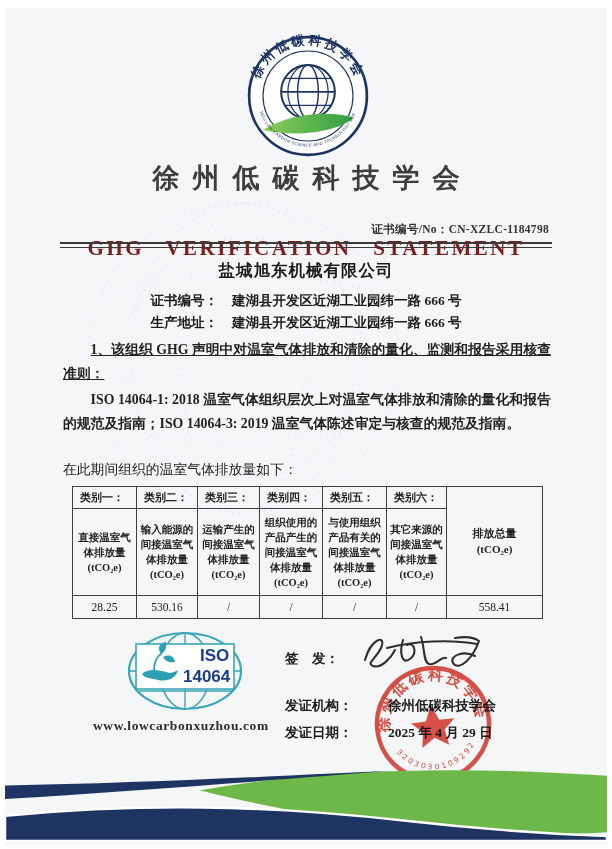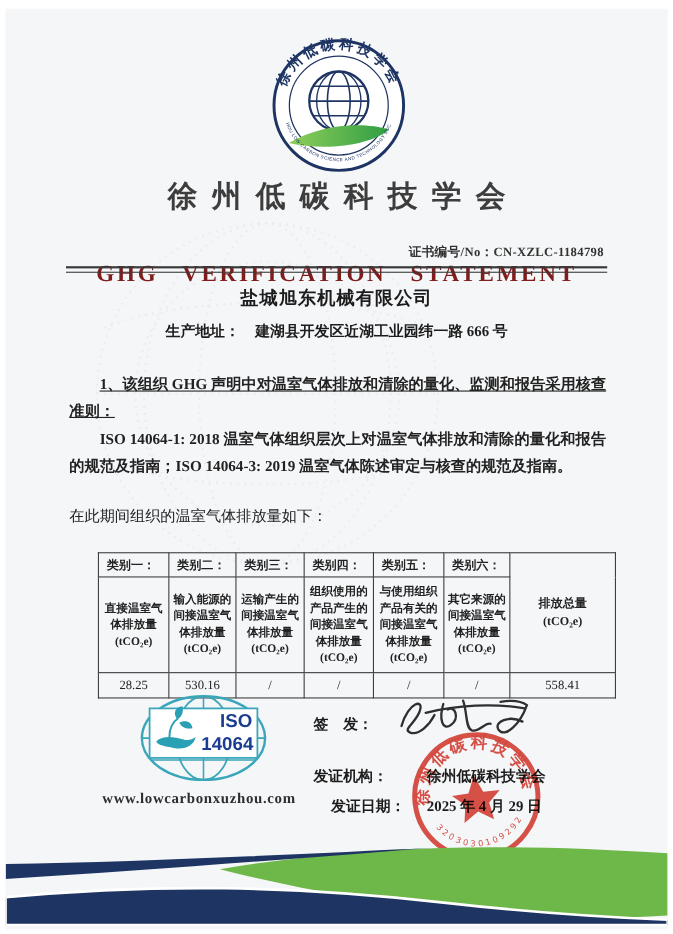--- a/index.html
+++ b/index.html
@@ -15,21 +15,21 @@
   .cert-no{position:absolute;right:58px;top:214px;font-size:11.5px;color:#333;font-weight:600;letter-spacing:.3px;}
   .rule{position:absolute;left:55px;right:55px;top:234px;height:3px;border-top:2px solid #3a3a3a;border-bottom:1.2px solid #3a3a3a;}
   .company{position:absolute;left:0;top:252px;width:602px;text-align:center;font-size:16.5px;font-weight:bold;color:#1c1c1c;letter-spacing:1px;}
   .addr{position:absolute;left:0;width:602px;text-align:center;font-size:13.5px;font-weight:bold;color:#1c1c1c;}
   .addr .lab{margin-right:14px;}
   .para{position:absolute;left:58px;width:488px;font-size:13.8px;line-height:24px;color:#222;text-align:justify;font-weight:600;}
   .indent{text-indent:2em;}
   .uline{text-decoration:underline;text-underline-offset:3px;}
   .p4{font-weight:normal;}
   
-  table.em{position:absolute;left:84px;top:478px;border-collapse:collapse;table-layout:fixed;background:transparent;margin-top:16px;}
+  table.em{position:absolute;left:67px;top:478px;border-collapse:collapse;table-layout:fixed;background:transparent;}
   table.em td{border:1px solid #3f3f3f;color:#222;vertical-align:middle;padding:0;}
   table.em .cat{font-size:11px;font-weight:bold;text-align:left;padding:3px 2px 3px 7px;height:15px;}
   table.em .desc{font-size:10.5px;text-align:center;line-height:15px;height:82px;font-weight:600;padding:2px 1px;}
   table.em .val{font-size:11.5px;text-align:center;height:22px;}
   table.em .tot{font-size:11px;text-align:center;font-weight:600;line-height:16px;}
   
   .isologo{position:absolute;left:116px;top:622px;width:140px;height:82px;}
   .website{position:absolute;left:88px;top:710px;font-size:13.5px;font-weight:bold;color:#2e2e2e;letter-spacing:.6px;}
   .flabel{position:absolute;font-size:13.5px;font-weight:bold;color:#1c1c1c;}
   .fvalue{position:absolute;font-size:13.5px;font-weight:bold;color:#1c1c1c;}
@@ -89,20 +89,23 @@
 
   <div class="title-cn">徐州低碳科技学会</div>
   <div class="title-en">GHG VERIFICATION STATEMENT</div>
   <div class="cert-no">
     <span>证书编号/No：</span><span>CN-XZLC-1184798</span>
   </div>
   <div class="rule"></div>
 
   <div class="company">盐城旭东机械有限公司</div>
   <div class="addr" style="top:284px;">
+    <span class="lab">证书编号：</span><span>建湖县开发区近湖工业园纬一路 666 号</span>
+  </div>
+  <div class="addr" style="top:306px;">
     <span class="lab">生产地址：</span><span>建湖县开发区近湖工业园纬一路 666 号</span>
   </div>
 
   <div class="para indent" style="top:330px;text-decoration:underline;">1、该组织 GHG 声明中对温室气体排放和清除的量化、监测和报告采用核查准则：</div>
   <div class="para indent" style="top:380px;">ISO 14064-1: 2018 温室气体组织层次上对温室气体排放和清除的量化和报告的规范及指南；ISO 14064-3: 2019 温室气体陈述审定与核查的规范及指南。</div>
   <div class="para p4" style="top:450px;">在此期间组织的温室气体排放量如下：</div>
 
   <table class="em" style="border:1.5px solid #3f3f3f;">
     <colgroup>
       <col style="width:64px">
@@ -184,21 +187,21 @@
       <text x="79" y="31" font-family="Liberation Sans, DejaVu Sans, sans-serif" font-size="17" font-weight="bold" fill="#1b3d91">ISO</text>
       <text x="62" y="52" font-family="Liberation Sans, DejaVu Sans, sans-serif" font-size="17" font-weight="bold" fill="#1b3d91">14064</text>
     </svg>
   </div>
 
   <div class="website">www.lowcarbonxuzhou.com</div>
 
   <div class="flabel" style="left:280px;top:642px;">签　发：</div>
   <div class="flabel" style="left:280px;top:689px;">发证机构：</div>
   <div class="fvalue" style="left:383px;top:689px;">徐州低碳科技学会</div>
-  <div class="flabel" style="left:280px;top:716px;margin-left:16px;">发证日期：</div>
+  <div class="flabel" style="left:280px;top:716px;">发证日期：</div>
   <div class="fvalue" style="left:383px;top:716px;">2025 年 4 月 29 日</div>
 
   <div class="signature">
     <svg width="135" height="52" viewBox="0 0 135 52">
       <g fill="none" stroke="#1a1a1a" stroke-width="2.1" stroke-linecap="round" opacity=".9">
         <path d="M8,32 C14,10 30,6 24,20 C19,31 9,35 16,38 C24,41 34,30 38,22"></path>
         <path d="M30,20 C58,13 92,11 120,16"></path>
         <path d="M46,12 C42,25 45,37 53,31 C61,25 57,13 50,17"></path>
         <path d="M64,9 C68,20 66,34 72,36 C79,38 84,28 89,30"></path>
         <path d="M98,10 C110,8 118,10 122,13 C116,30 102,44 96,35 C92,28 106,22 118,28"></path>

